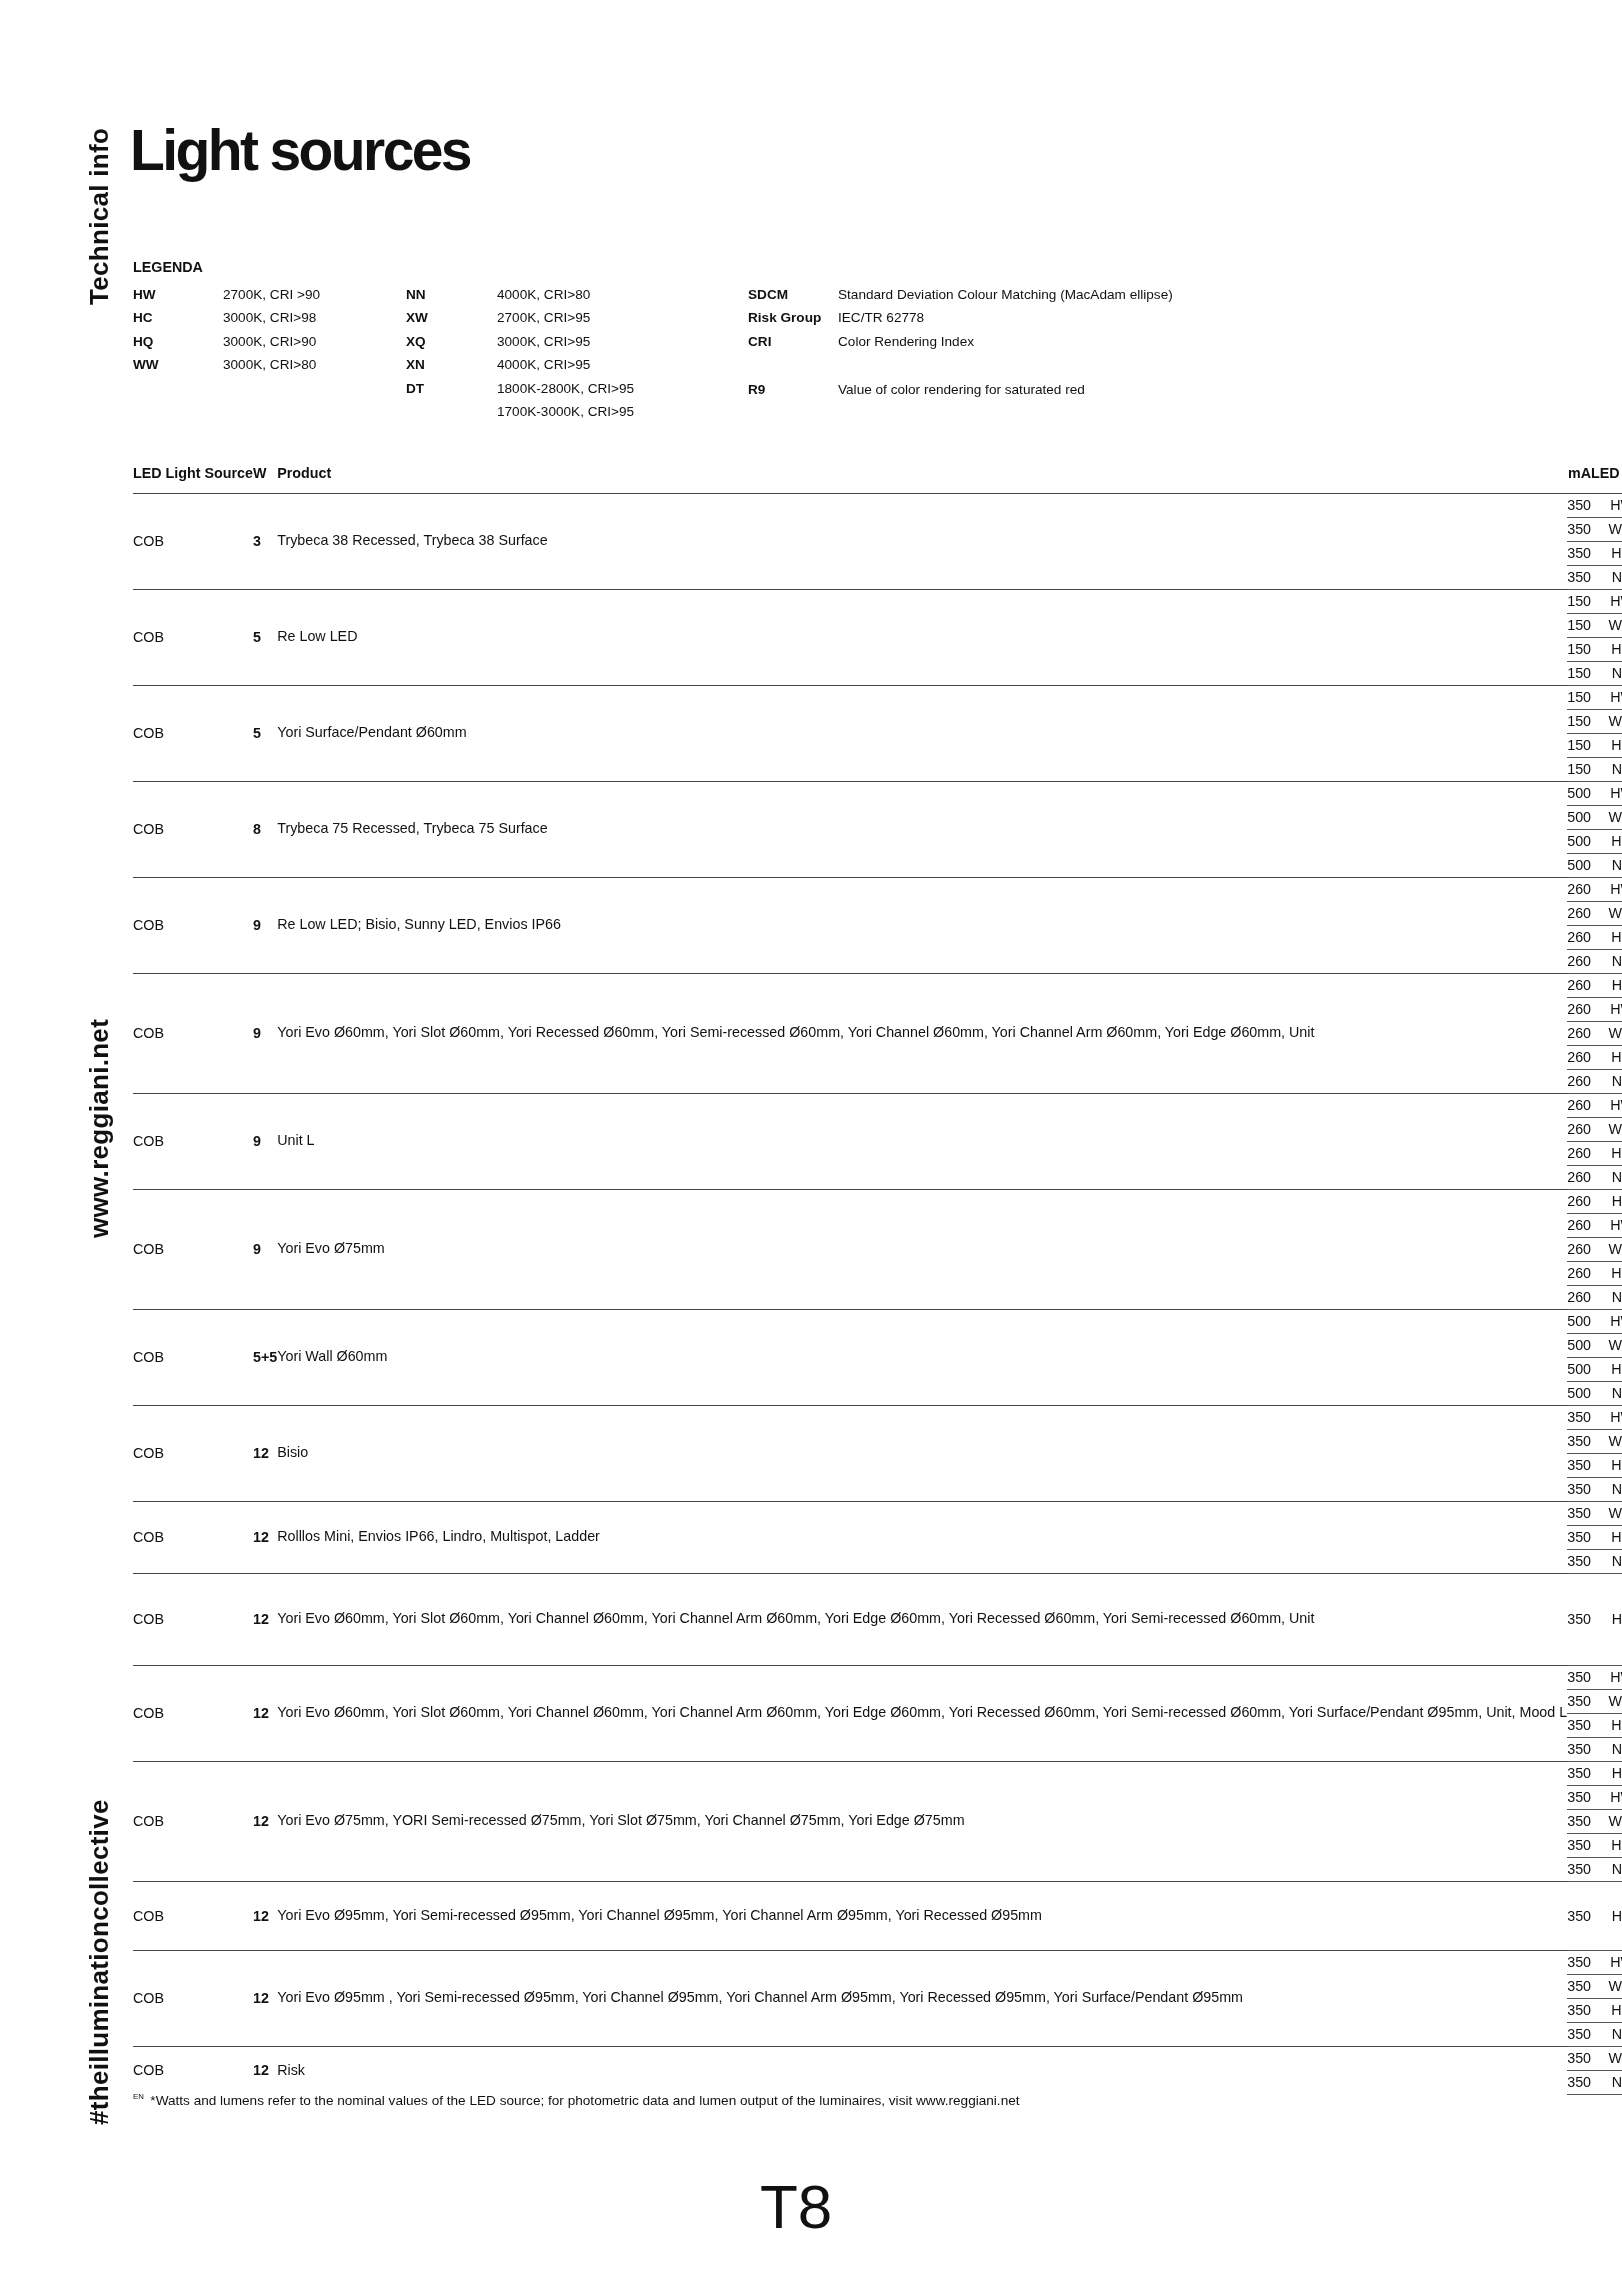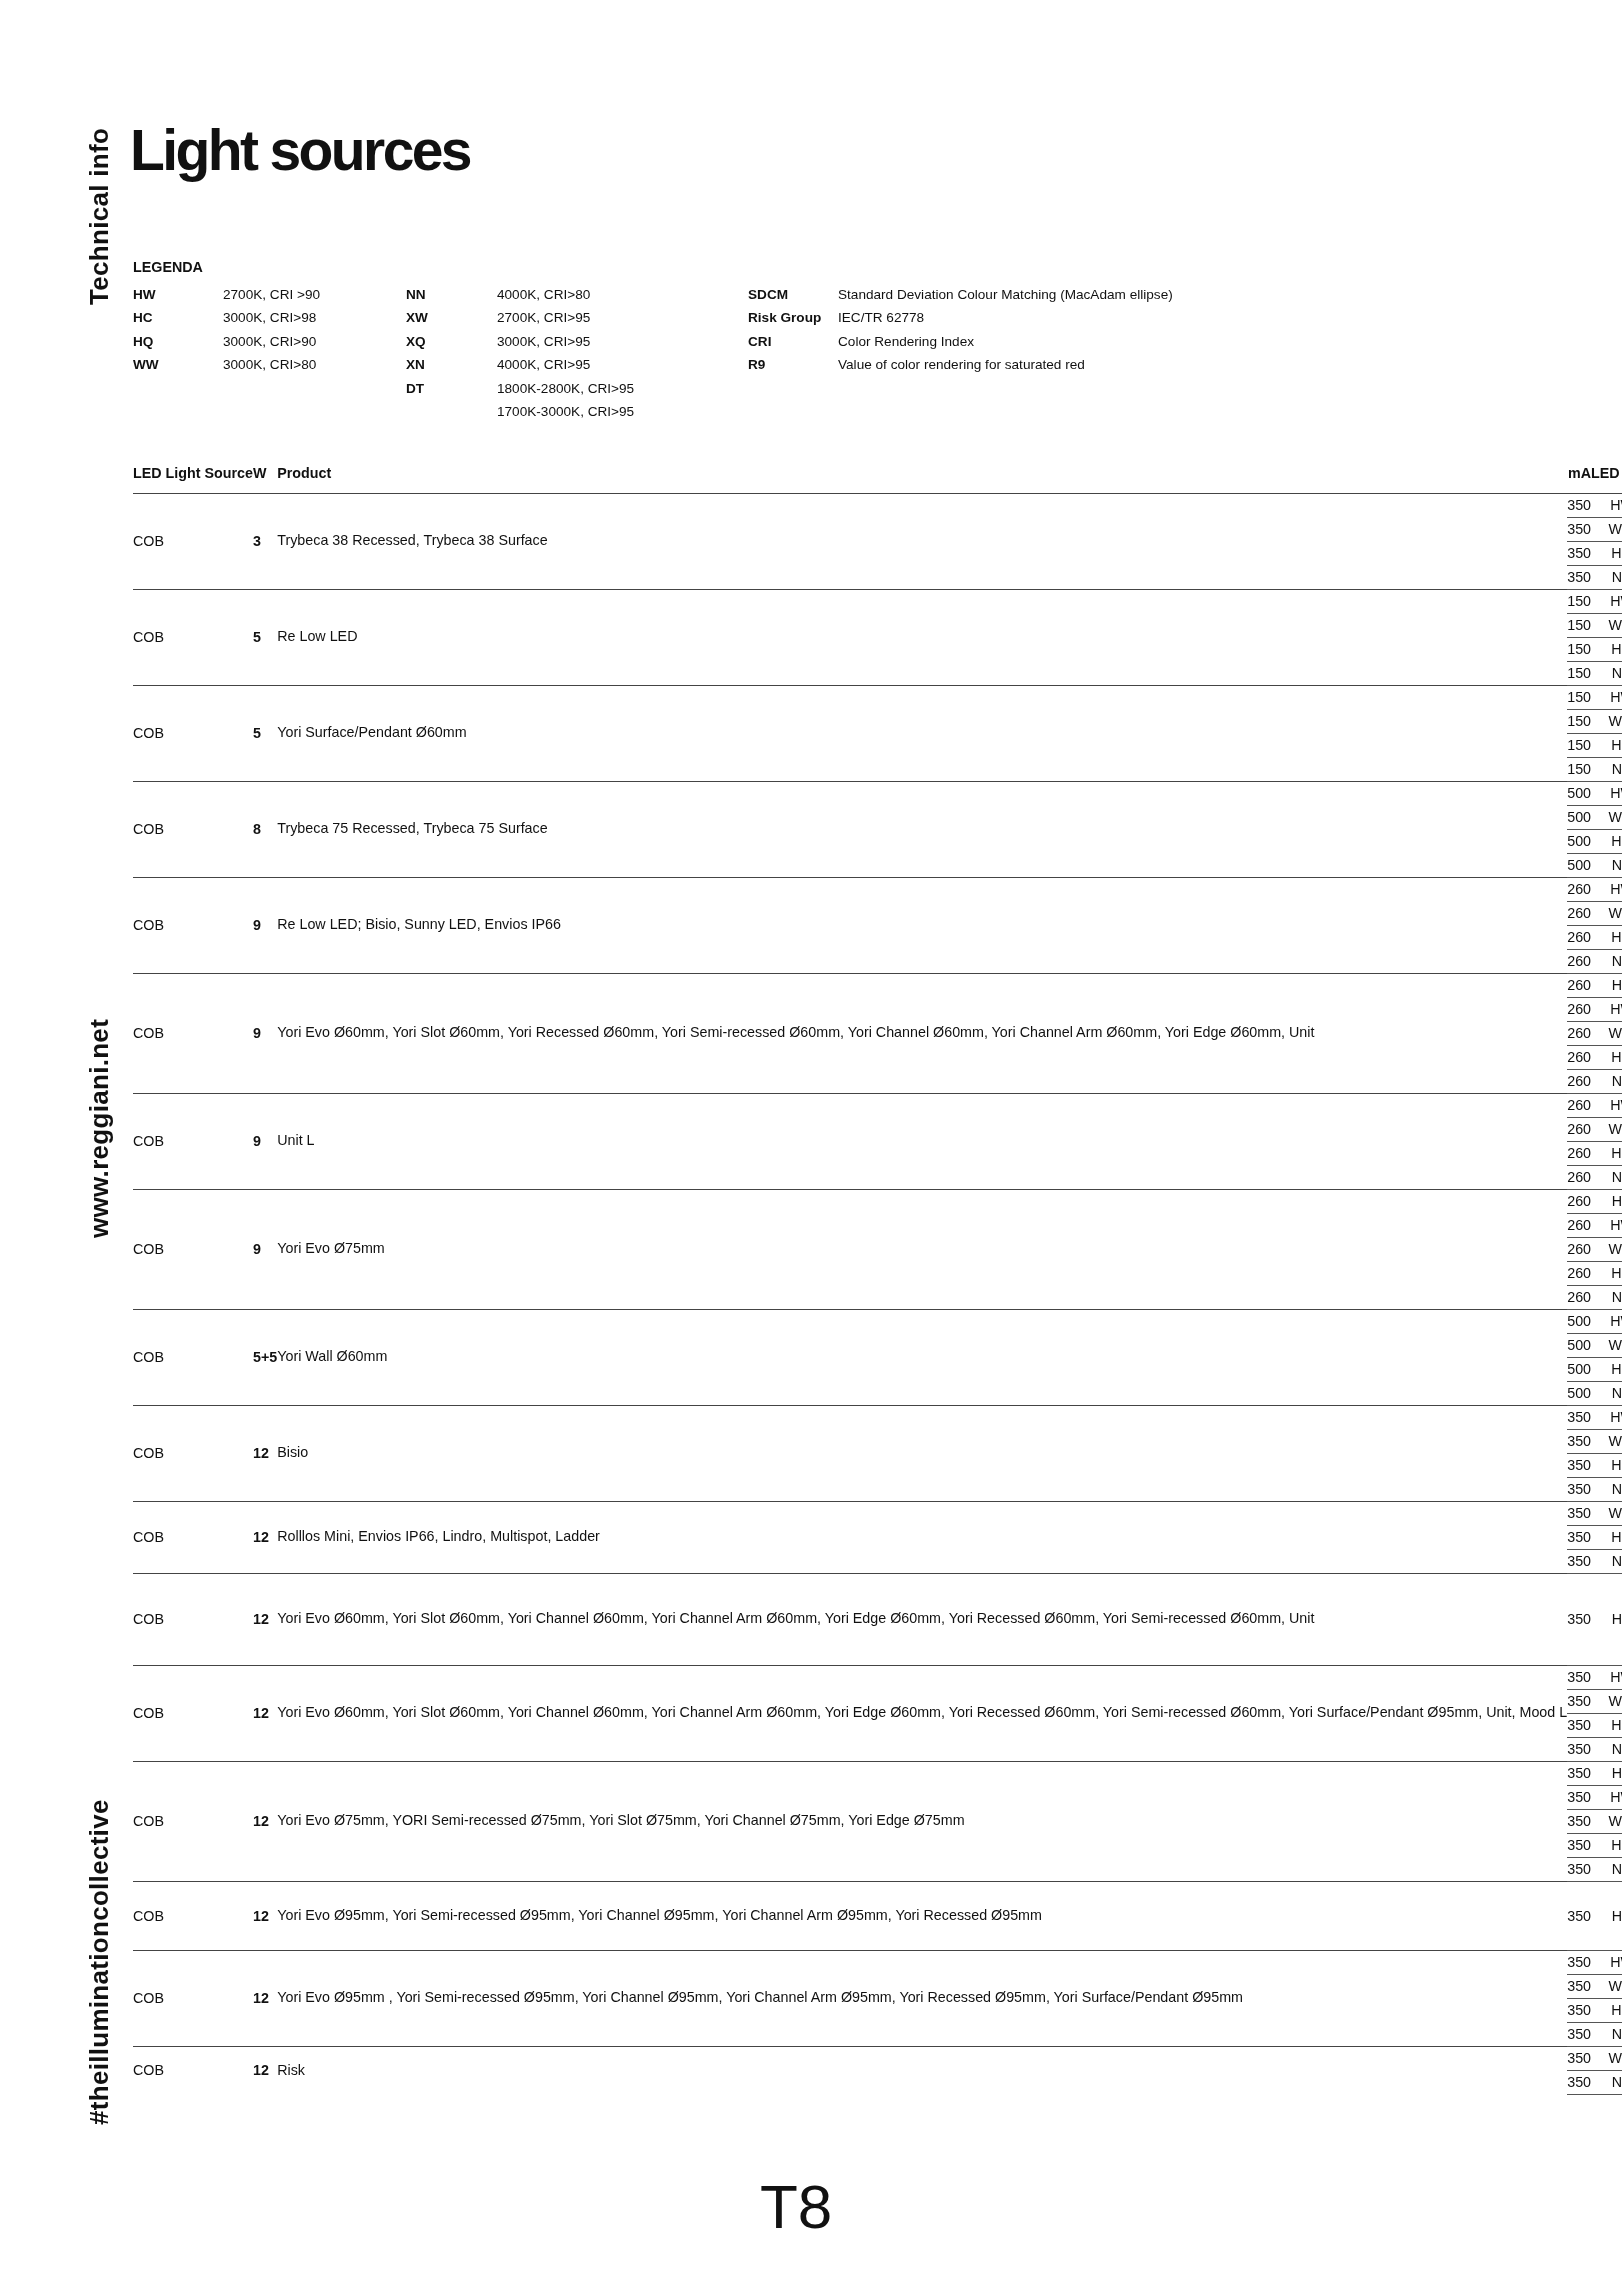--- a/index.html
+++ b/index.html
@@ -43,21 +43,21 @@
     <div><span class="k" style="display: inline-block; width: 91px;">XW</span><span>2700K, CRI&gt;95</span></div>
     <div><span class="k" style="display: inline-block; width: 91px;">XQ</span><span>3000K, CRI&gt;95</span></div>
     <div><span class="k" style="display: inline-block; width: 91px;">XN</span><span>4000K, CRI&gt;95</span></div>
     <div><span class="k" style="display: inline-block; width: 91px;">DT</span><span>1800K-2800K, CRI&gt;95</span></div>
     <div><span class="k" style="display: inline-block; width: 91px;"></span><span>1700K-3000K, CRI&gt;95</span></div>
   </div>
 <div id="leg3" class="leg" style="left:748px;top:283px;">
     <div><span class="k" style="display: inline-block; width: 90px;">SDCM</span><span>Standard Deviation Colour Matching (MacAdam ellipse)</span></div>
     <div><span class="k" style="display: inline-block; width: 90px;">Risk Group</span><span>IEC/TR 62778</span></div>
     <div><span class="k" style="display: inline-block; width: 90px;">CRI</span><span>Color Rendering Index</span></div>
-    <div><span class="k" style="display: inline-block; width: 90px;">R9</span><span>Value of color rendering for saturated red</span></div>
+    <div><span class="k" style="display: inline-block; width: 90px; margin-top: 25px;">R9</span><span>Value of color rendering for saturated red</span></div>
   </div>
 
 <table class="t">
   <colgroup>
     <col style="width:162px">
       <col style="width:47px">
       <col style="width:426px">
     <col style="width:39px">
       <col style="width:71px">
 
@@ -368,16 +368,17 @@
         <td class="v num">WW</td>
       </tr>
       <tr>
         <td class="v num">350</td>
         <td class="v num">NN</td>
       </tr>
     </tbody>
 </table>
 
 <div class="notes">
+  <div><sup>EN</sup><span>*Watts and lumens refer to the nominal values of the LED source; for photometric data and lumen output of the luminaires, visit www.reggiani.net</span></div>
 </div>
 
 <div class="pnum">T8</div>
 
 
 </body></html>

